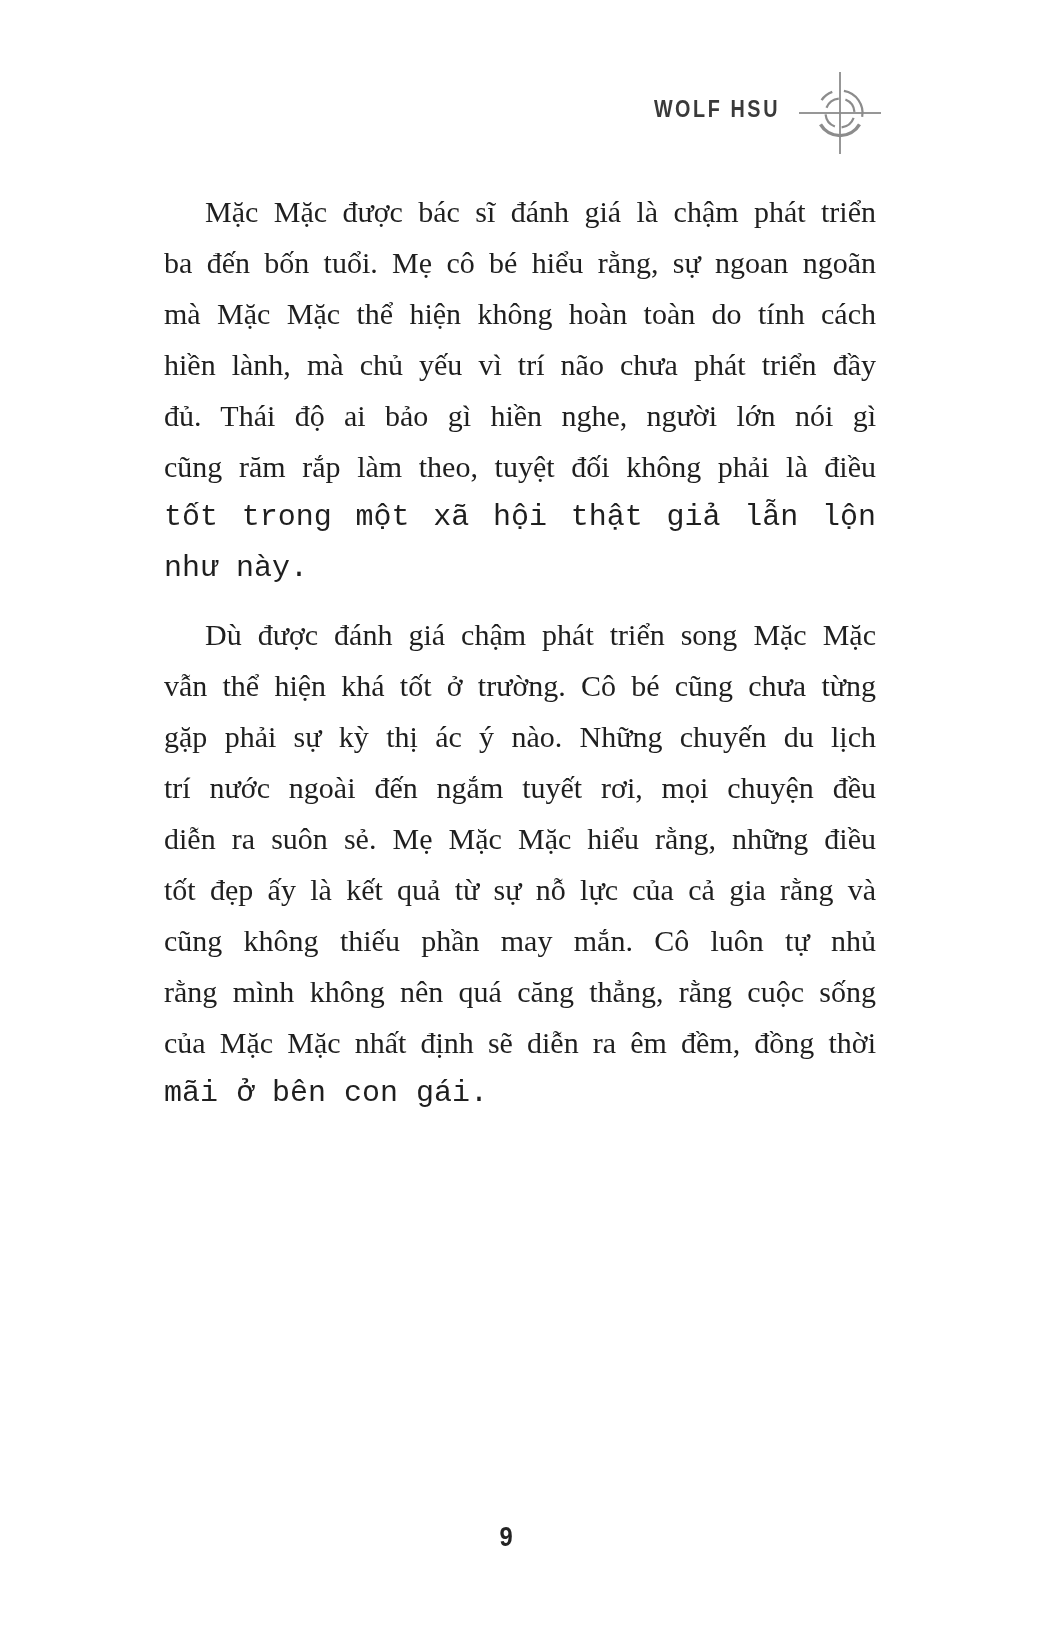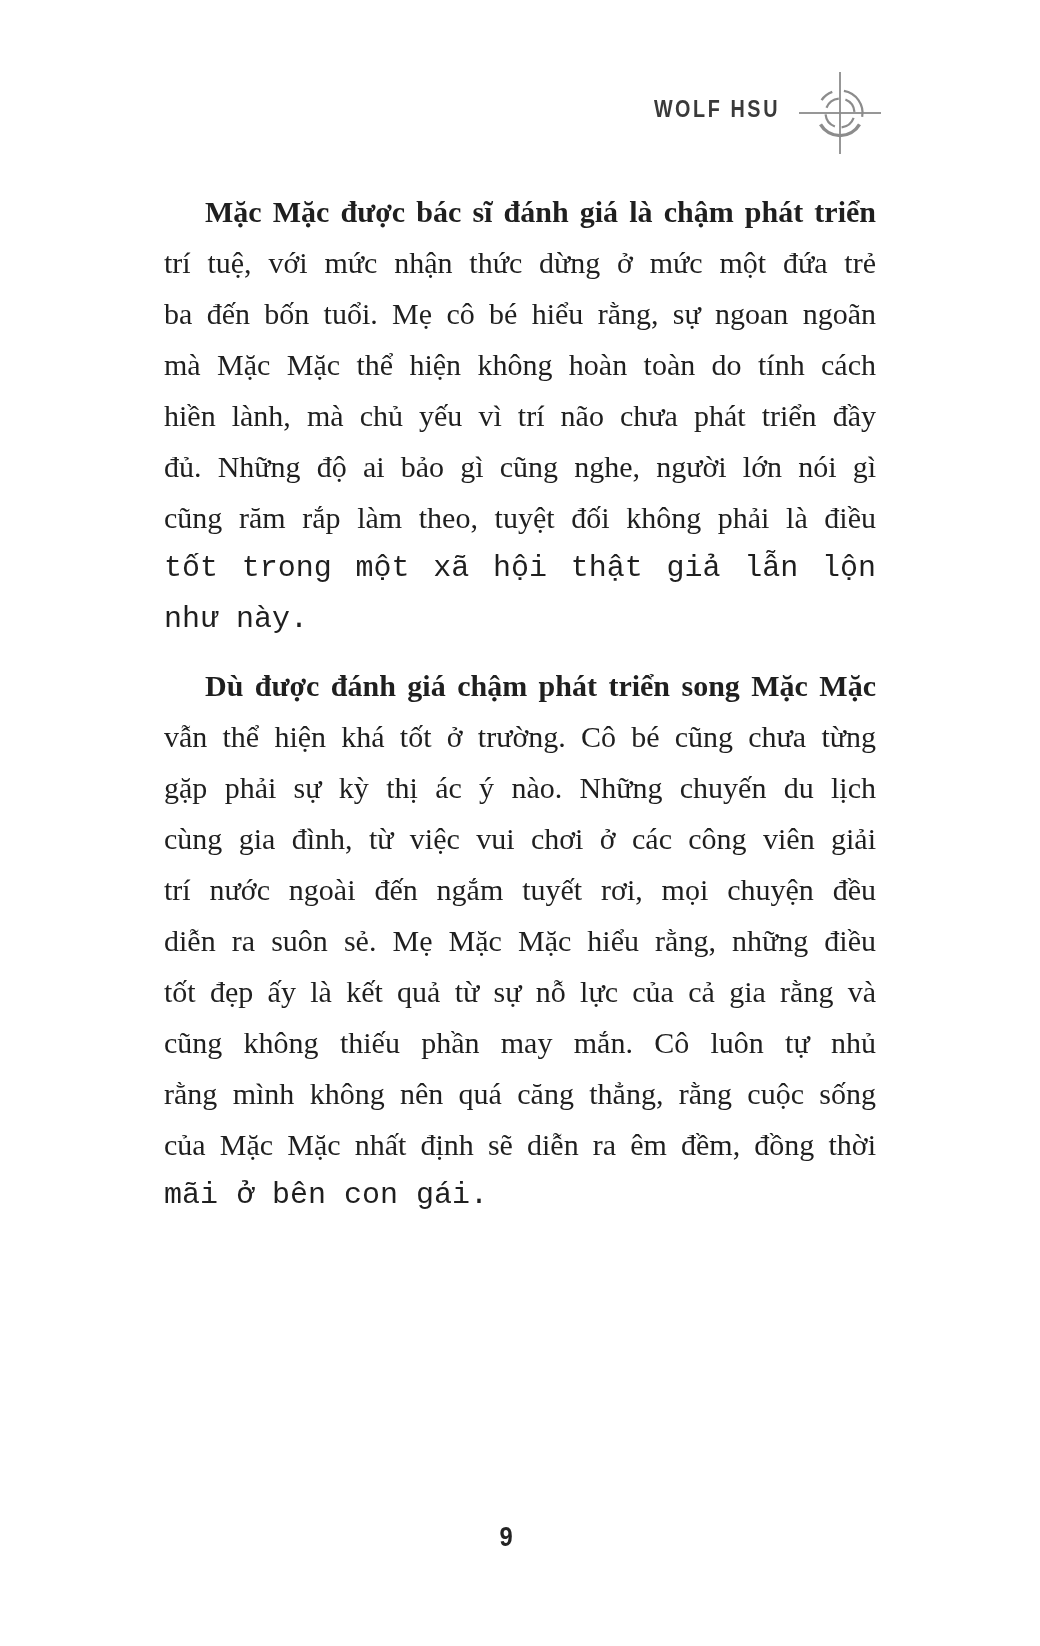--- a/index.html
+++ b/index.html
@@ -54,21 +54,21 @@
     font-size: 30px;
     color: var(--text, #1f1f1f);
   }
   .para { margin-bottom: 15px; }
   .line {
     line-height: 51px;
     text-align: justify;
     text-align-last: justify;
     white-space: normal;
   }
-  .line.first { text-indent: 41px; font-weight: bold; }
+  .line.first { text-indent: 41px; }
   .line.end { text-align-last: left; font-family: Liberation Mono, monospace; }
 
   
   .page-number {
     position: absolute;
     top: 1522px;
     left: 0;
     width: 1012px;
     text-align: center;
     font-family: "Liberation Sans", "DejaVu Sans", sans-serif;
@@ -92,34 +92,32 @@
     <circle cx="45" cy="45" r="14.5" stroke-width="2.2" stroke-dasharray="16 6.8" transform="rotate(20 45 45)"></circle>
     <path d="M25.5 56.3 A22.5 22.5 0 0 0 64.5 56.3" stroke-width="3.4"></path>
     <path d="M26.6 32.1 A22.5 22.5 0 0 1 37.3 23.9" stroke-width="2.4"></path>
     <path d="M48.9 22.8 A22.5 22.5 0 0 1 67.2 48.9" stroke-width="2.2"></path>
   </svg>
 
   <main class="text-block">
 
     <div class="para">
       <div class="line first">Mặc Mặc được bác sĩ đánh giá là chậm phát triển</div>
-      <div class="line">trí tuệ, với mức nhận thức dừng ở mức một đứa trẻ</div>
       <div class="line">ba đến bốn tuổi. Mẹ cô bé hiểu rằng, sự ngoan ngoãn</div>
       <div class="line">mà Mặc Mặc thể hiện không hoàn toàn do tính cách</div>
       <div class="line">hiền lành, mà chủ yếu vì trí não chưa phát triển đầy</div>
-      <div class="line">đủ. Những độ ai bảo gì cũng nghe, người lớn nói gì</div>
+      <div class="line">đủ. Thái độ ai bảo gì hiền nghe, người lớn nói gì</div>
       <div class="line">cũng răm rắp làm theo, tuyệt đối không phải là điều</div>
       <div class="line end">tốt trong một xã hội thật giả lẫn lộn như này.</div>
     </div>
 
     <div class="para">
       <div class="line first">Dù được đánh giá chậm phát triển song Mặc Mặc</div>
       <div class="line">vẫn thể hiện khá tốt ở trường. Cô bé cũng chưa từng</div>
       <div class="line">gặp phải sự kỳ thị ác ý nào. Những chuyến du lịch</div>
-      <div class="line">cùng gia đình, từ việc vui chơi ở các công viên giải</div>
       <div class="line">trí nước ngoài đến ngắm tuyết rơi, mọi chuyện đều</div>
       <div class="line">diễn ra suôn sẻ. Mẹ Mặc Mặc hiểu rằng, những điều</div>
       <div class="line">tốt đẹp ấy là kết quả từ sự nỗ lực của cả gia rằng và</div>
       <div class="line">cũng không thiếu phần may mắn. Cô luôn tự nhủ</div>
       <div class="line">rằng mình không nên quá căng thẳng, rằng cuộc sống</div>
       <div class="line">của Mặc Mặc nhất định sẽ diễn ra êm đềm, đồng thời</div>
       <div class="line end">mãi ở bên con gái.</div>
     </div>
 
 

